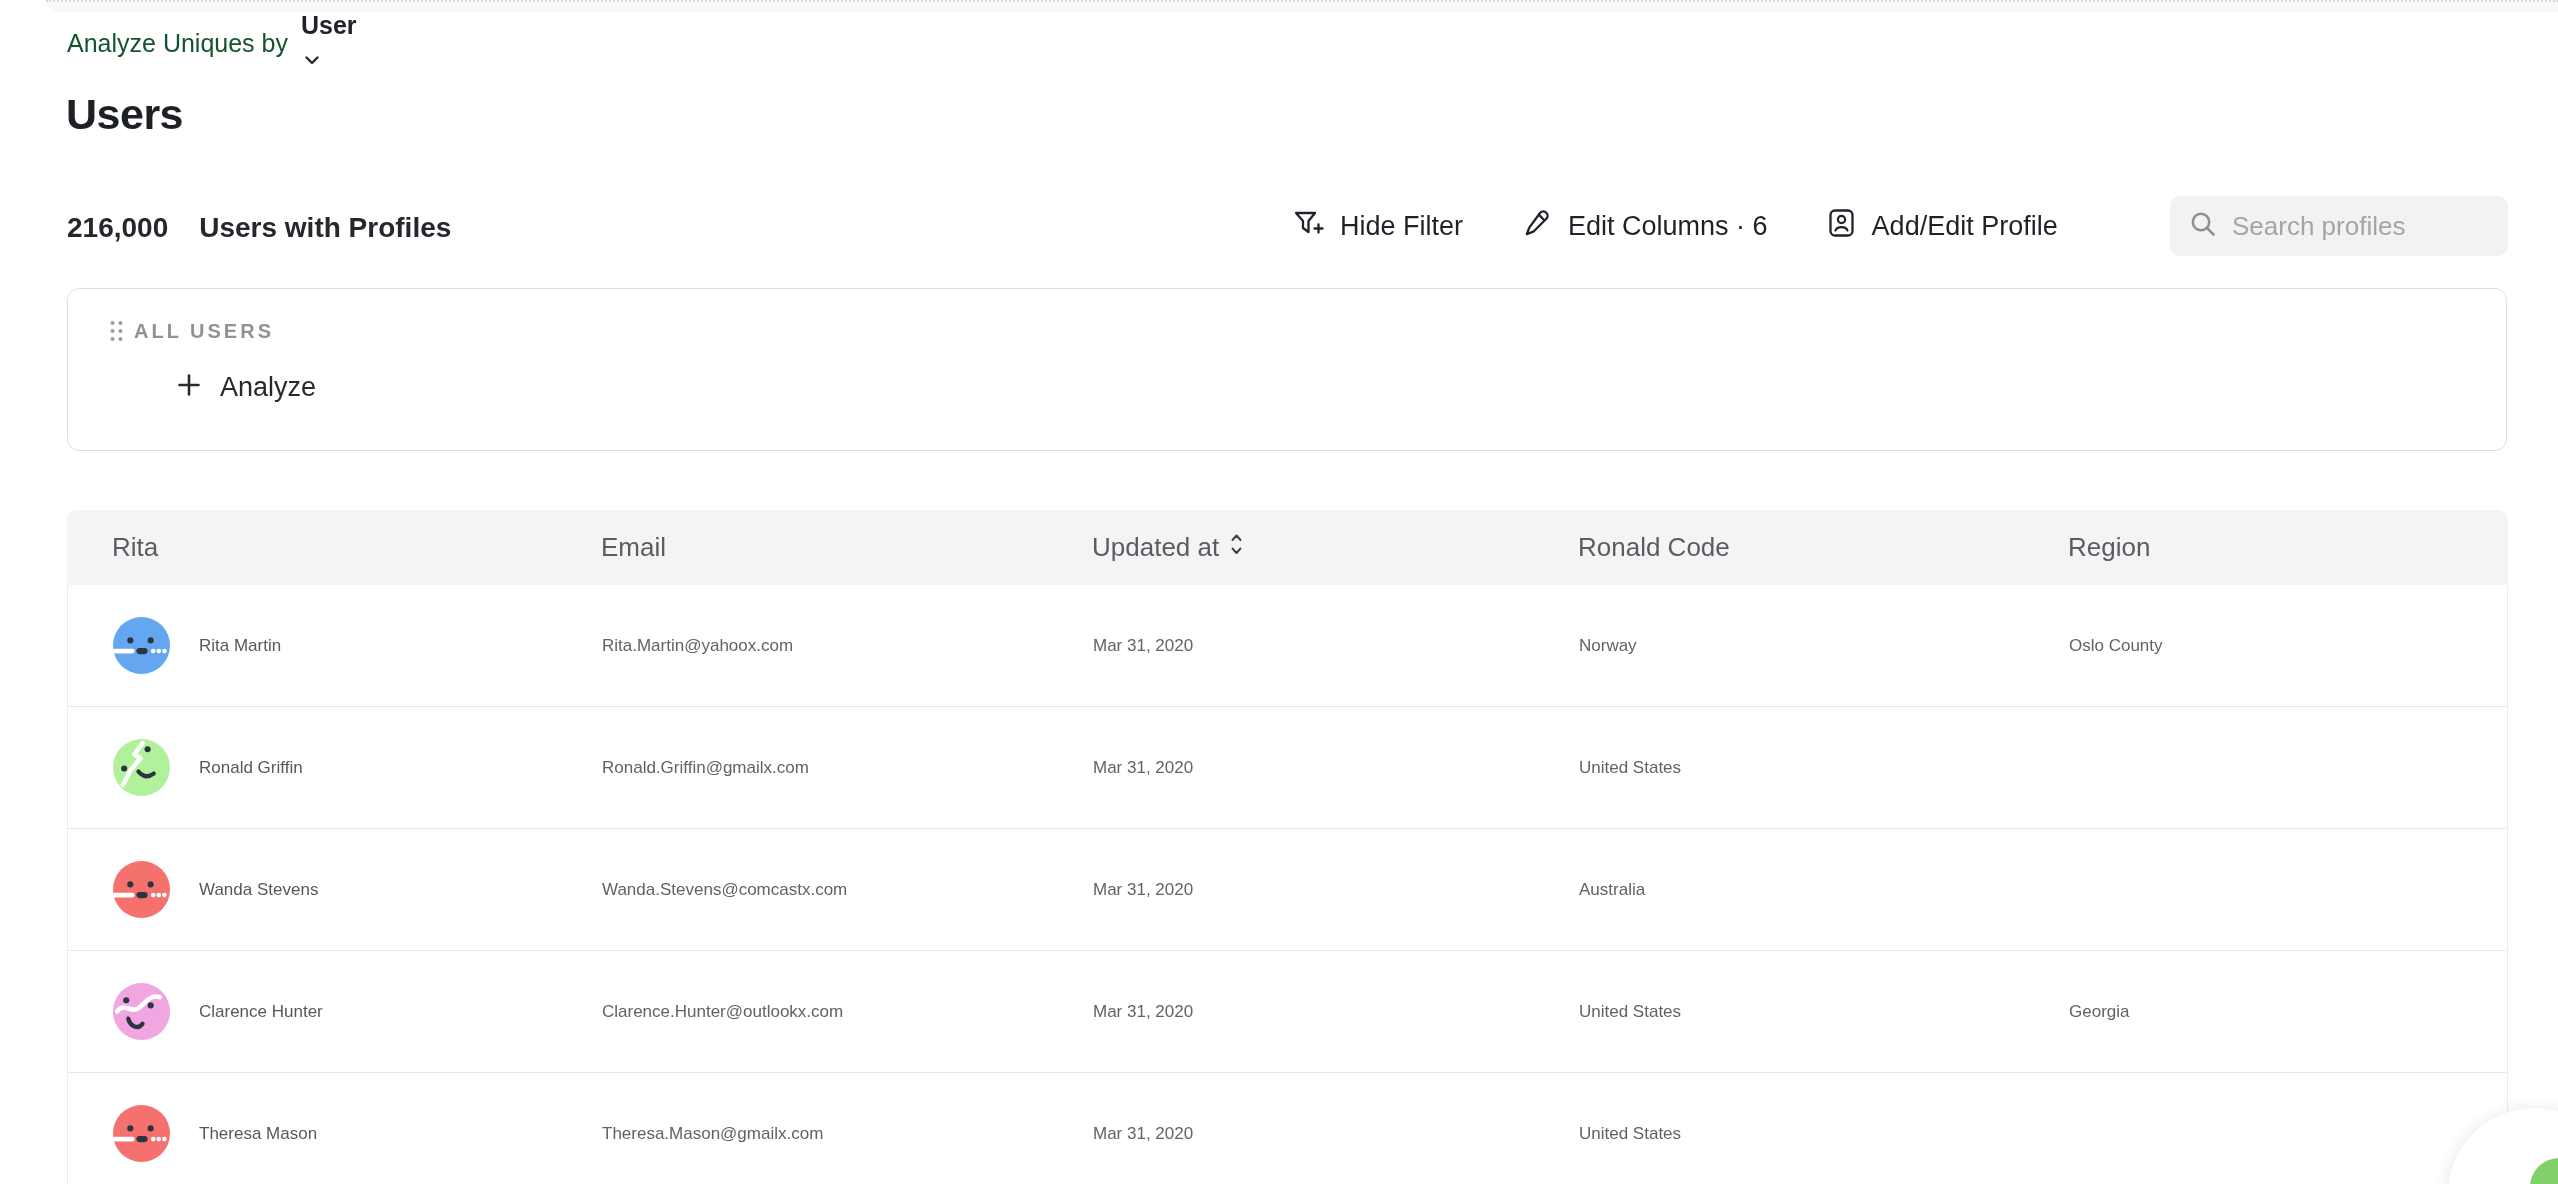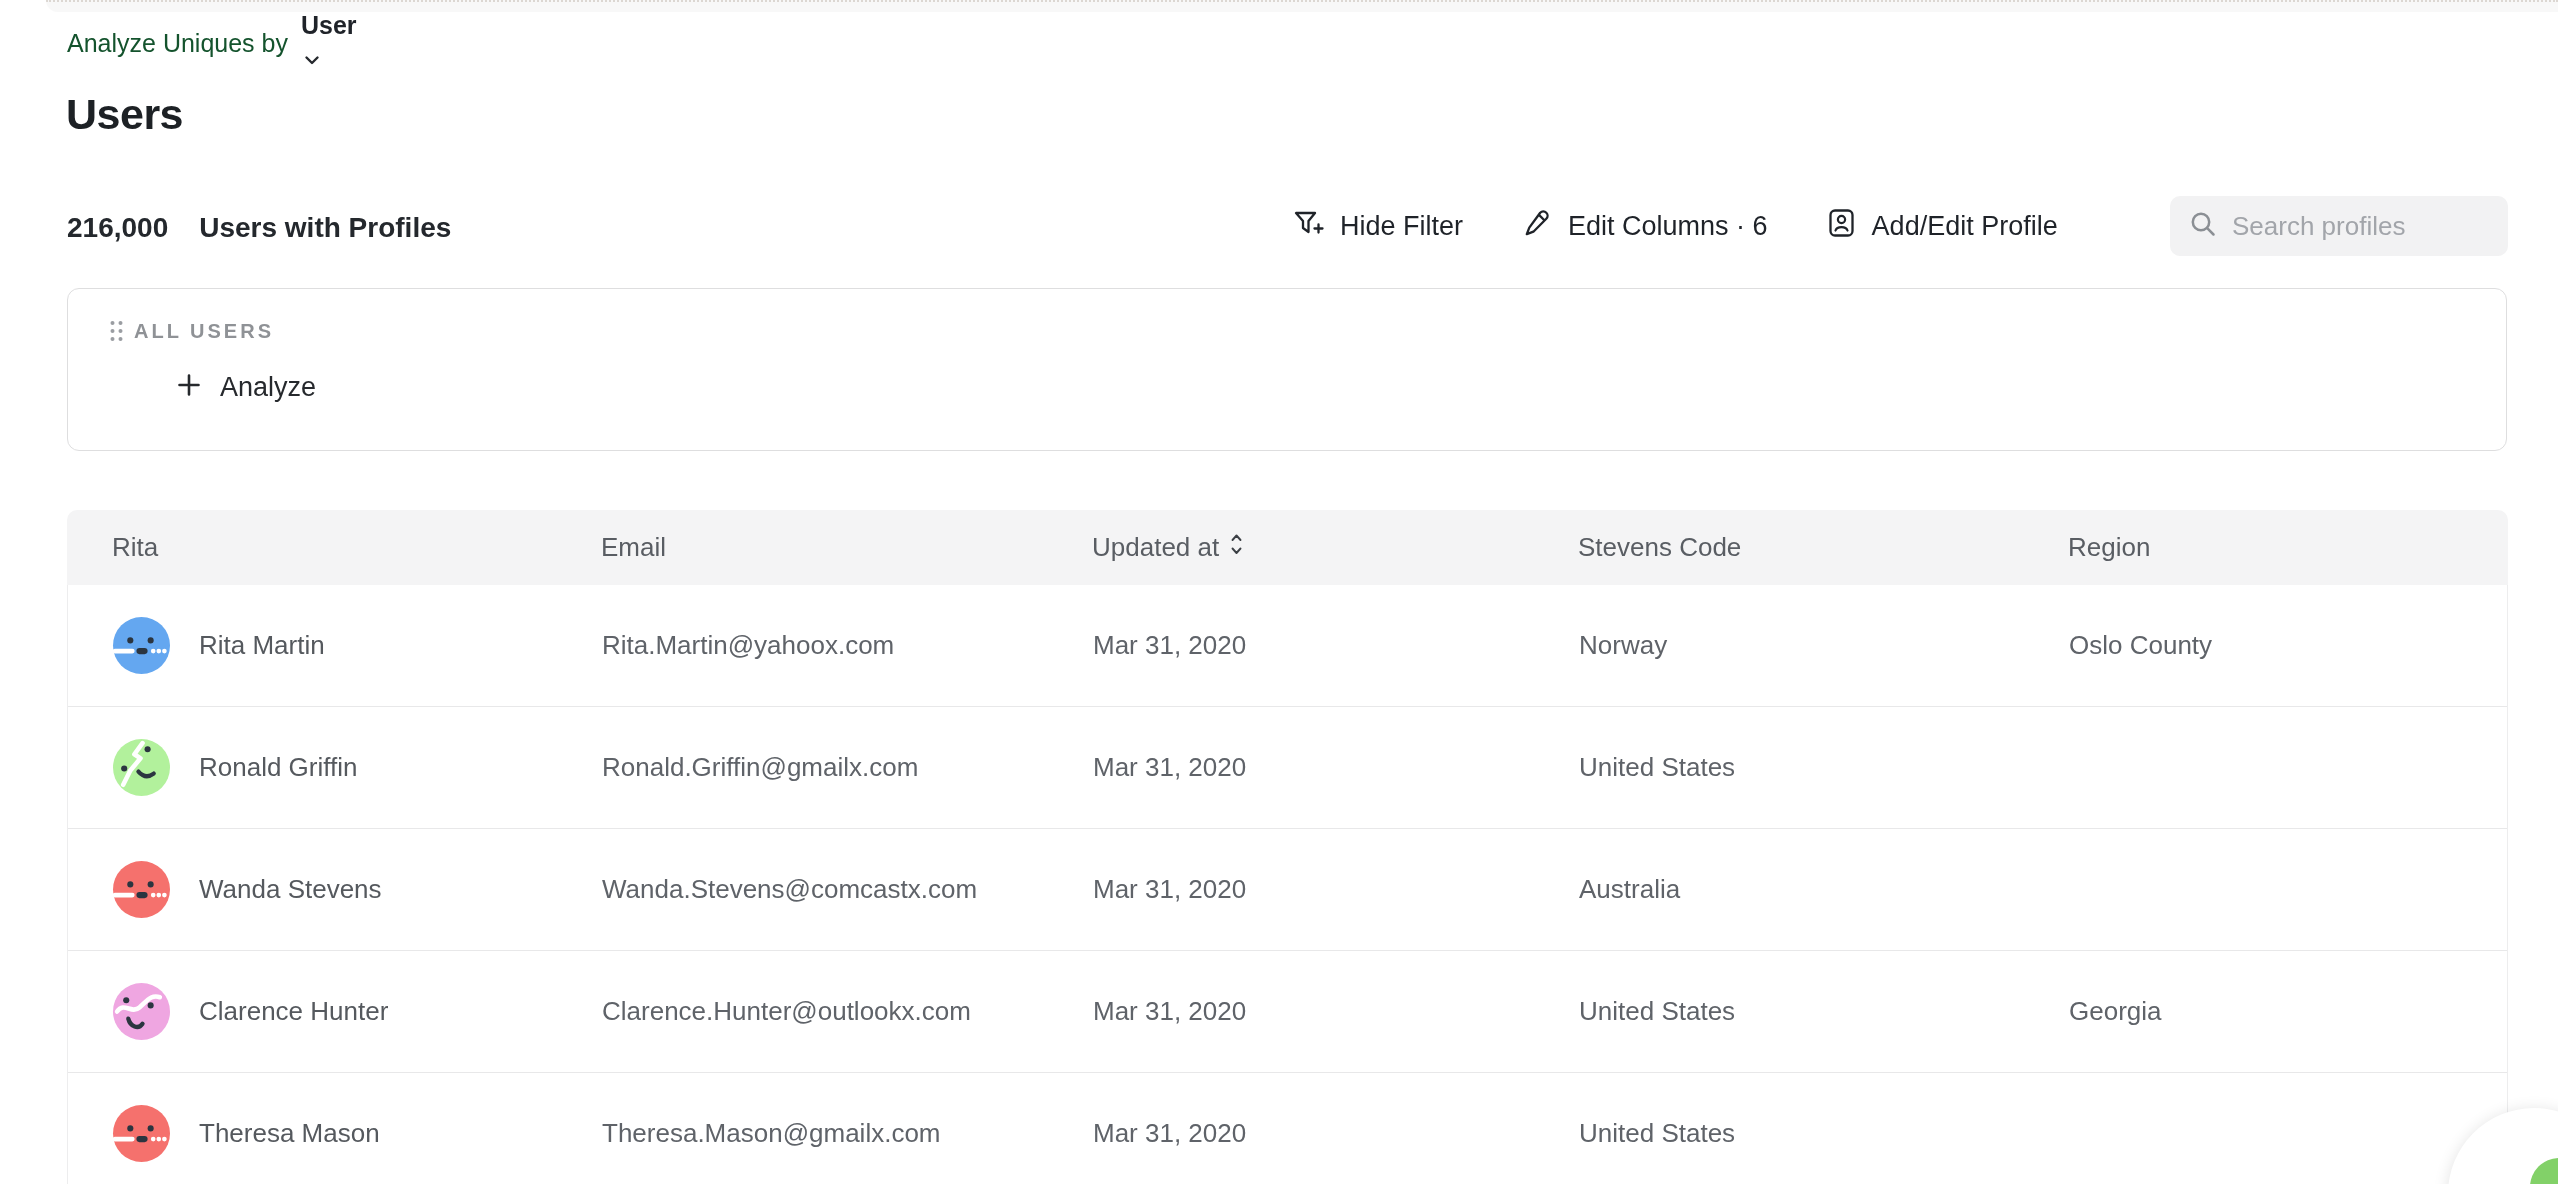--- a/index.html
+++ b/index.html
@@ -78,21 +78,21 @@
   }
   .th {
     padding-left:45px; font-size:26px; color:#595d63;
     display:flex; align-items:center; gap:10px; white-space:nowrap;
   }
   .t-body { border-left:1px solid #ededee; border-right:1px solid #ededee; }
   .t-row {
     height:122px; border-bottom:1px solid #e8e8e9; align-items:center;
     background:#fff; cursor:pointer;
   }
-  .td { padding-left:45px; font-size:26px; color:#5f6369; white-space:nowrap; overflow:hidden; }
+  .td { padding-left:45px; font-size:17px; color:#5f6369; white-space:nowrap; overflow:hidden; }
   .td-name { display:flex; align-items:center; gap:29px; color:#55595e; }
   .avatar {
     width:57px; height:57px; border-radius:50%; flex:0 0 auto;
     display:flex; align-items:center; justify-content:center;
   }
   
   .floating-help {
     position:absolute; right:-62px; bottom:-96px; width:172px; height:172px;
     border-radius:50%; background:#ffffff;
     box-shadow:0 2px 16px rgba(0,0,0,0.12); cursor:pointer;
@@ -228,21 +228,21 @@
     <div class="th">
       <span>Updated at</span>
       <span>
         <svg width="15" height="27" viewBox="0 0 15 27">
             <path d="M3.5 9 L7.5 4.5 L11.5 9" fill="none" stroke="#3c4045" stroke-width="1.9" stroke-linecap="round" stroke-linejoin="round"></path>
             <path d="M3.5 17.5 L7.5 22 L11.5 17.5" fill="none" stroke="#3c4045" stroke-width="1.9" stroke-linecap="round" stroke-linejoin="round"></path>
           </svg>
       </span>
     </div>
     <div class="th">
-        <span>Stevens Code</span>
+        <span>Ronald Code</span>
       </div>
     <div class="th">
         <span>Region</span>
       </div>
   </div>
   <div class="t-body">
   <div class="t-grid t-row">
     <div class="td td-name">
       <span class="avatar" style="background: rgb(100, 167, 240);">
         <svg width="57" height="57" viewBox="0 0 56 56">

